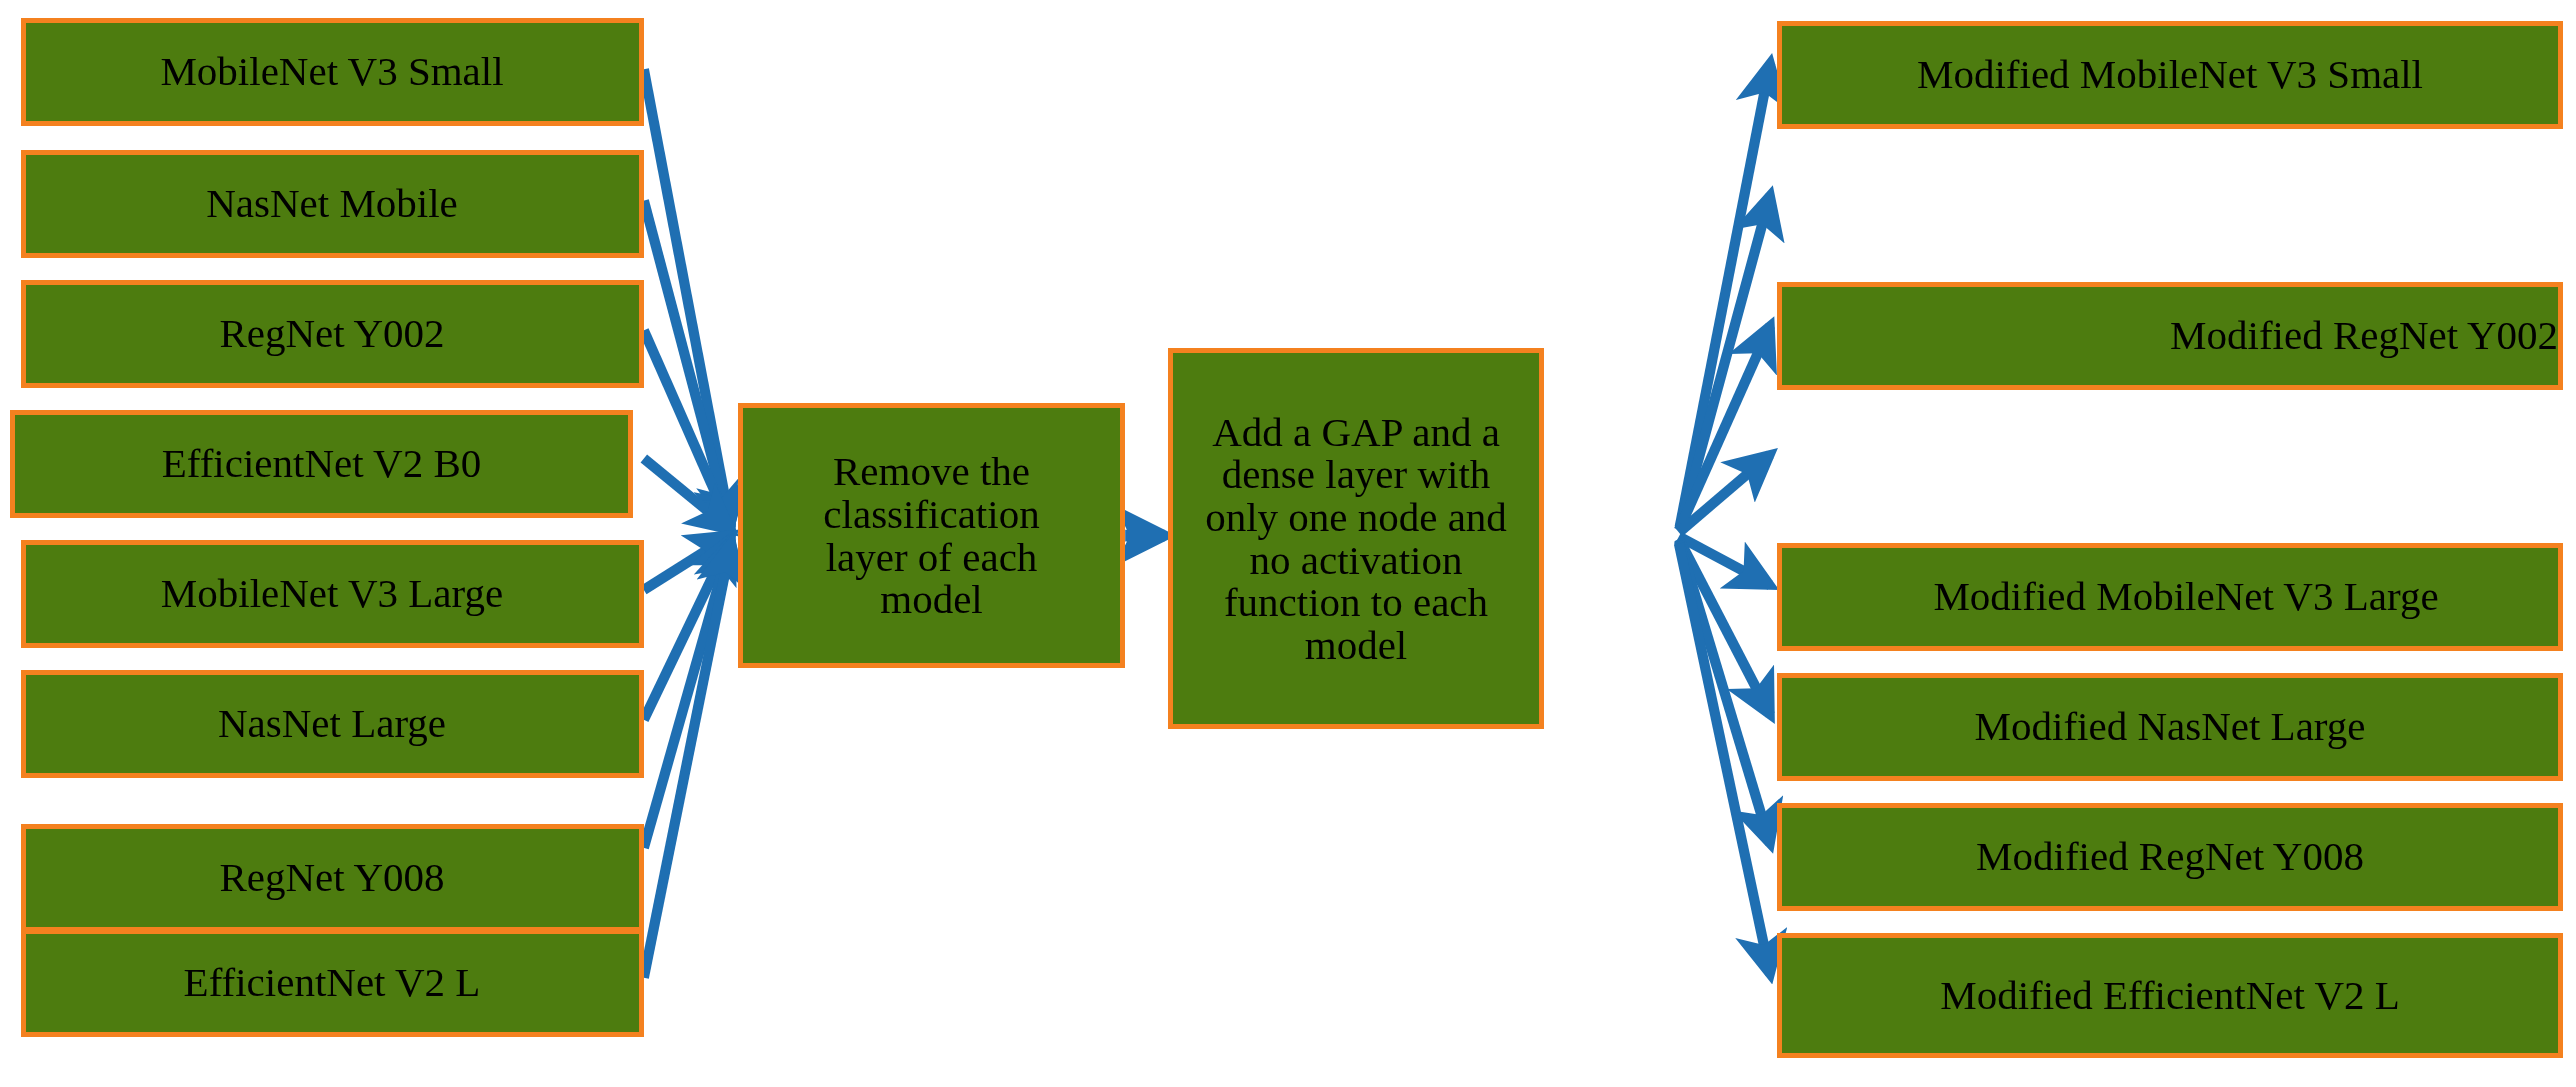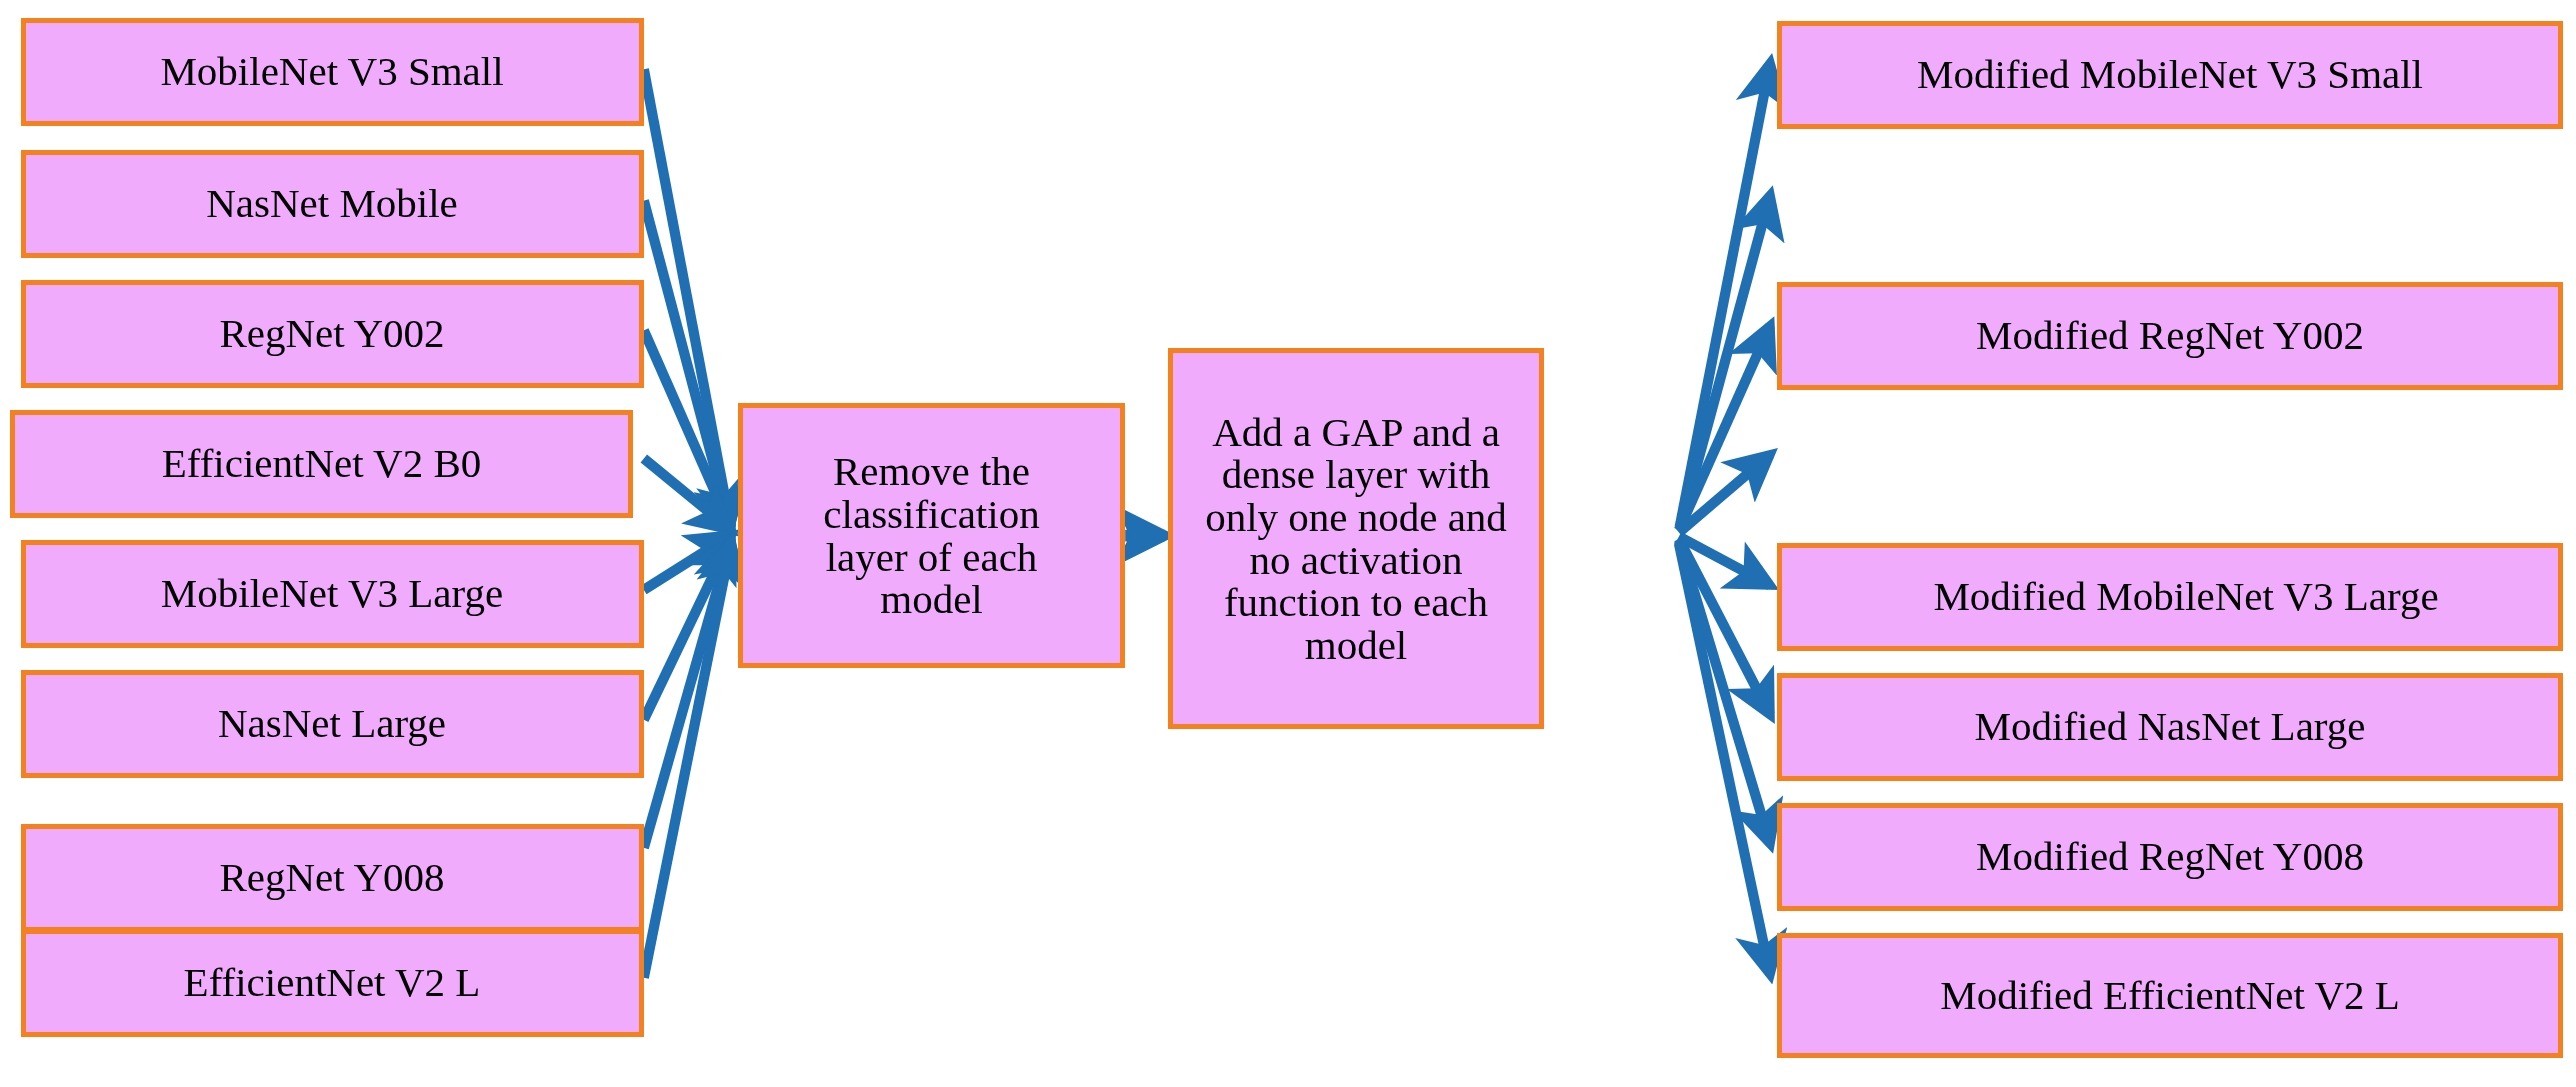--- a/index.html
+++ b/index.html
@@ -20,21 +20,21 @@
     left: 0;
     top: 0;
     width: 2576px;
     height: 1087px;
     pointer-events: none;
   }
   .node-box {
     position: absolute;
     box-sizing: border-box;
     border: 5.5px solid #F4811F;
-    background: #f0abfc;
+    background: #4d7c0f;
     display: flex;
     align-items: center;
     justify-content: center;
     text-align: center;
     color: #000000;
     line-height: 1.02;
   }
   .left-box, .right-box {
     font-size: 41px;
   }
@@ -123,21 +123,21 @@
 dense layer with
 only one node and
 no activation
 function to each
 model</span>
   </div>
 
   <div class="node-box right-box" style="left:1777px; top:21px; width:786px; height:108px;">
     <span class="node-label">Modified MobileNet V3 Small</span>
   </div>
-  <div class="node-box right-box" style="left:1777px; top:282px; width:786px; height:108px;">
+  <div class="node-box right-box" style="left:1777px; top:282px; width:786px; height:108px;text-align:right;">
     <span class="node-label">Modified RegNet Y002</span>
   </div>
   <div class="node-box right-box" style="left:1777px; top:543px; width:786px; height:108px;padding-left:32px;">
     <span class="node-label">Modified MobileNet V3 Large</span>
   </div>
   <div class="node-box right-box" style="left:1777px; top:673px; width:786px; height:108px;">
     <span class="node-label">Modified NasNet Large</span>
   </div>
   <div class="node-box right-box" style="left:1777px; top:803px; width:786px; height:108px;">
     <span class="node-label">Modified RegNet Y008</span>

